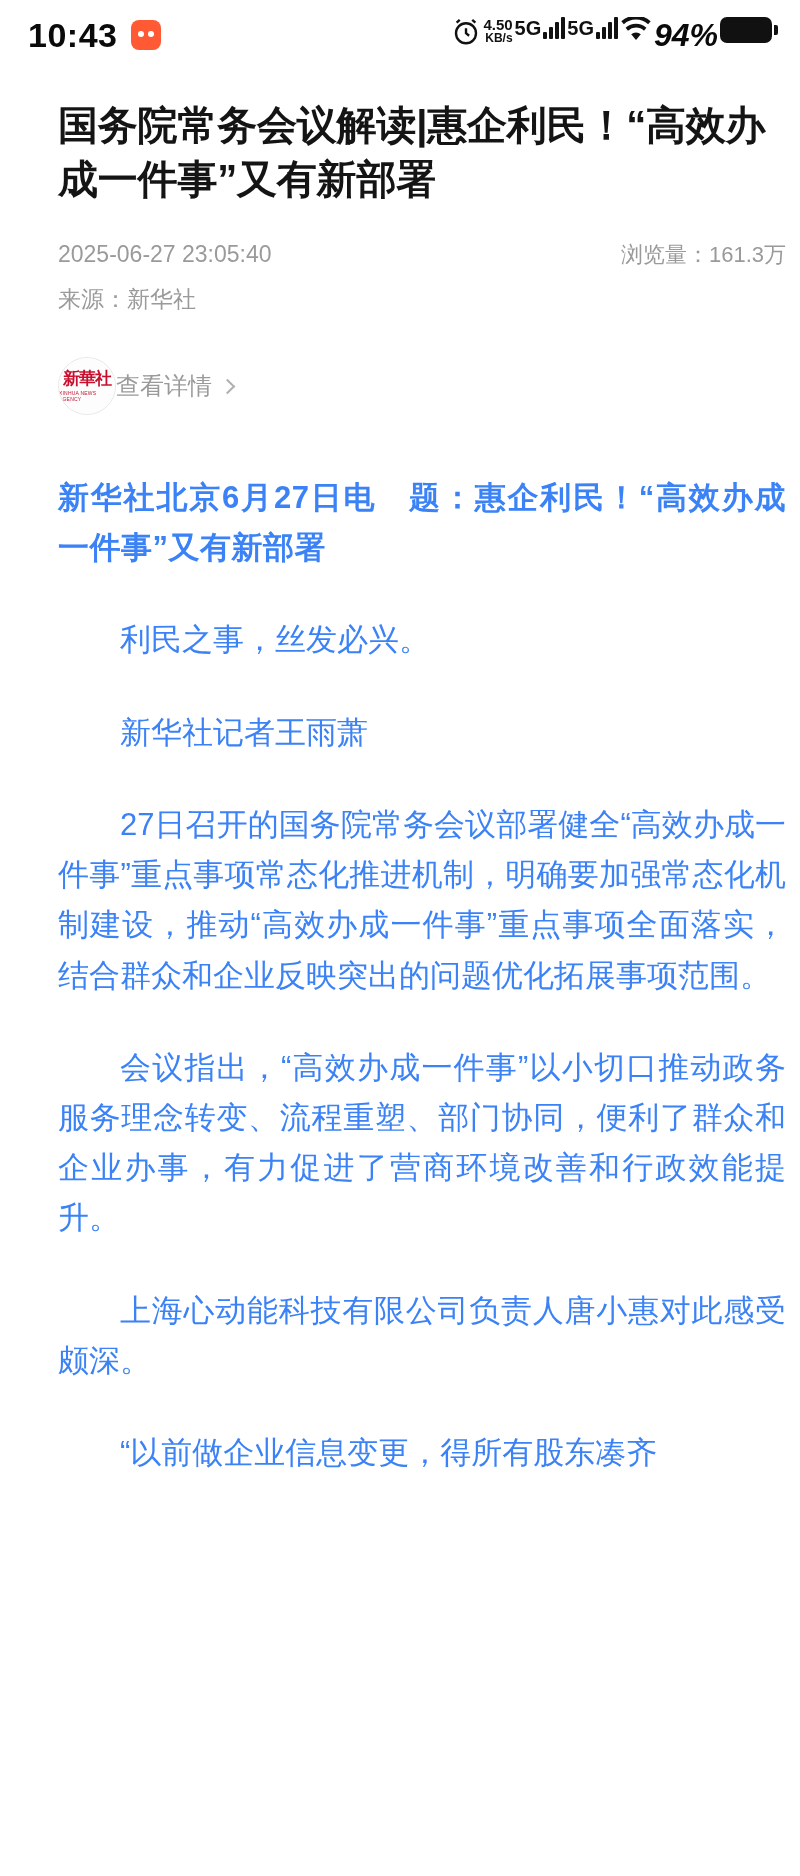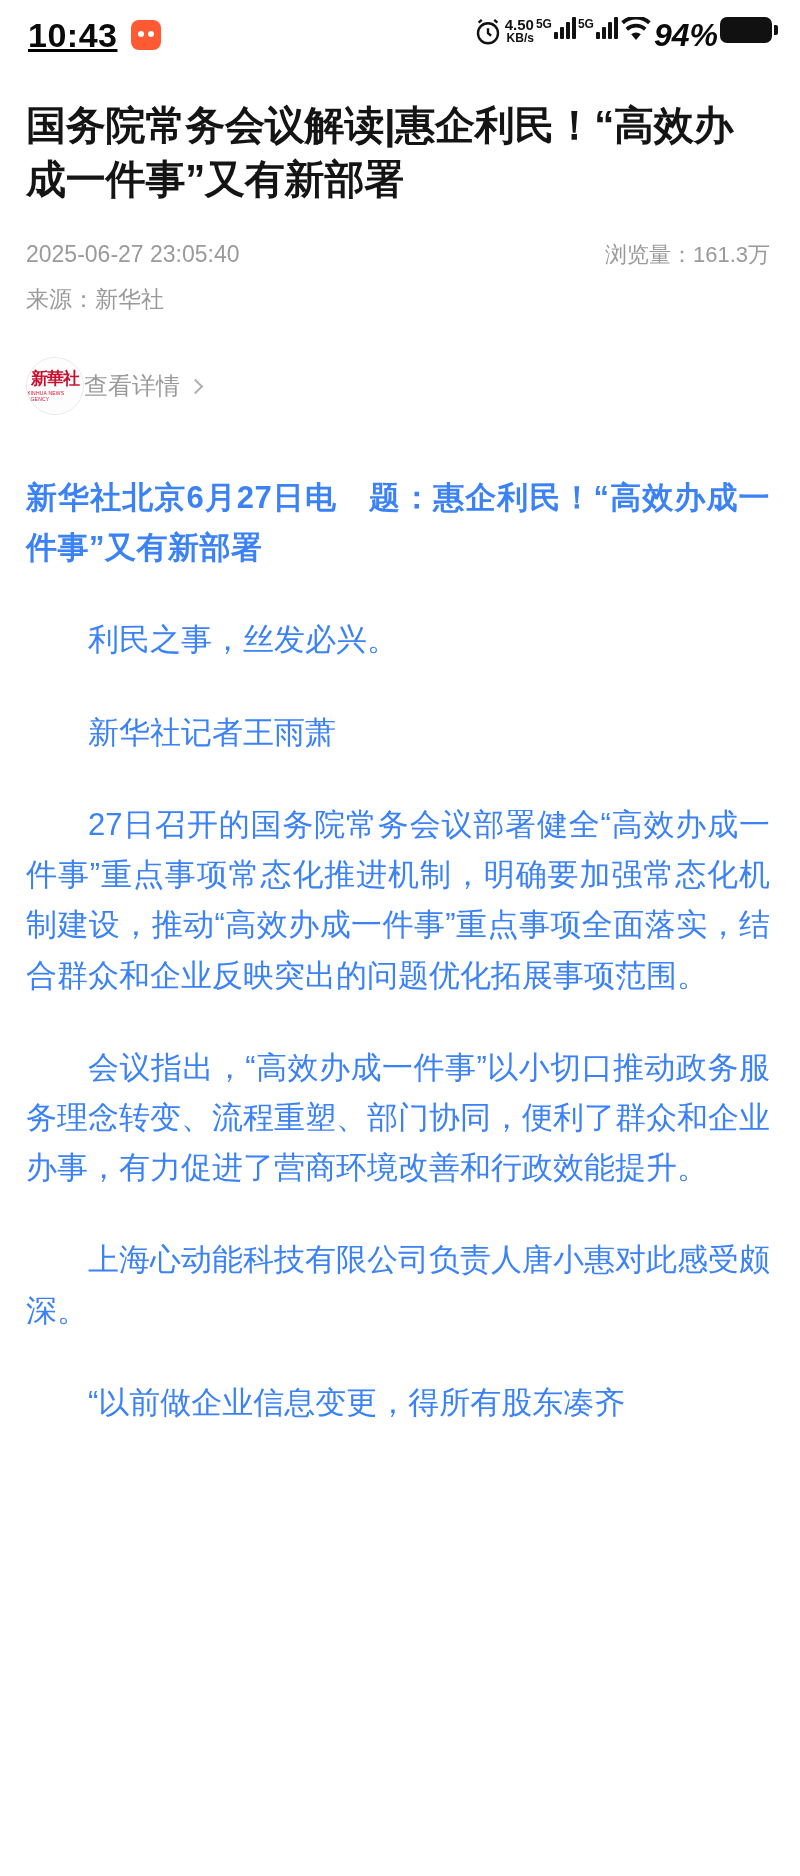--- a/index.html
+++ b/index.html
@@ -23,21 +23,20 @@
     background: #ffffff;
     display: flex;
     align-items: center;
     padding: 0 28px;
     justify-content: space-between;
   }
   .sb-left {
     display: flex;
     align-items: center;
     gap: 14px;
-    text-decoration: underline;
   }
   .sb-time {
     font-size: 34px;
     font-weight: 600;
     color: #0a0a0a;
     letter-spacing: 0.5px;
   }
   .sb-app-badge {
     width: 30px; height: 30px;
     border-radius: 8px;
@@ -64,21 +63,21 @@
   .sb-icon { display: flex; align-items: center; }
   .sb-net {
     font-size: 15px;
     line-height: 1.05;
     text-align: right;
     color: #111;
     font-weight: 700;
   }
   .sb-net small { font-size: 12px; font-weight: 600; display: block; }
   .sb-5g {
-    font-size: 12px;
+    font-size: 20px;
     font-weight: 700;
     color: #111;
     margin-bottom: 12px;
   }
   .bars {
     display: flex;
     align-items: flex-end;
     gap: 2px;
     height: 22px;
   }
@@ -162,22 +161,23 @@
     align-items: center;
     padding-bottom: 14px;
   }
   .more-dots i {
     width: 8px; height: 8px; border-radius: 50%;
     background: #1a1a1a; display: block;
   }
 
   
   .article {
-    padding: 28px 30px 0 26px;
+    padding: 28px 14px 0 26px;
     background: #fff;
+    margin-left: 32px;
   }
   .headline {
     font-size: 40px;
     font-weight: 700;
     line-height: 1.35;
     color: #141414;
     letter-spacing: -0.2px;
   }
   .meta-row {
     display: flex;

